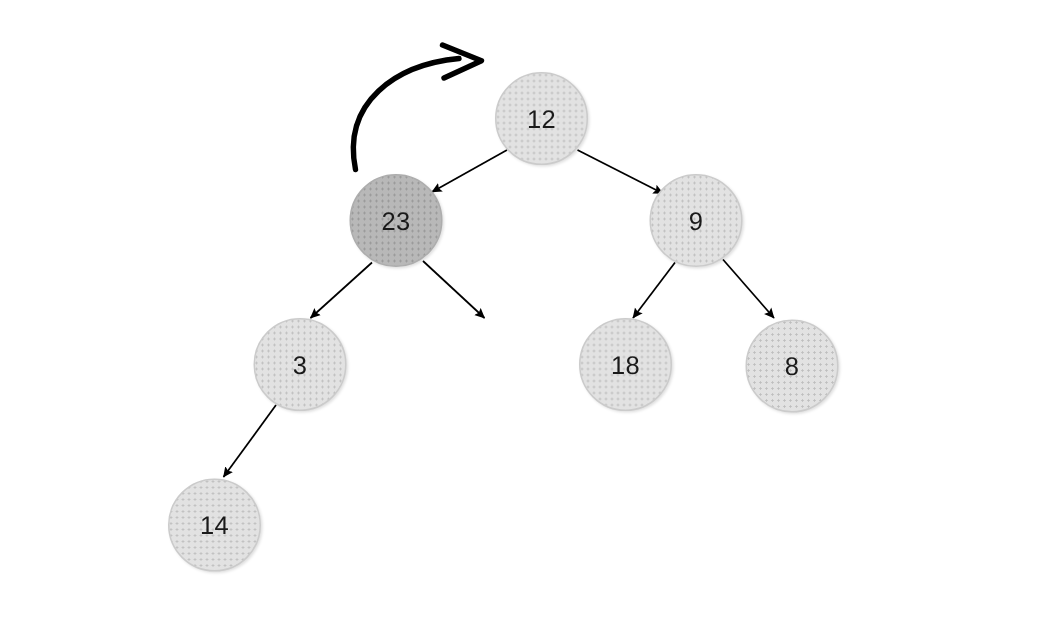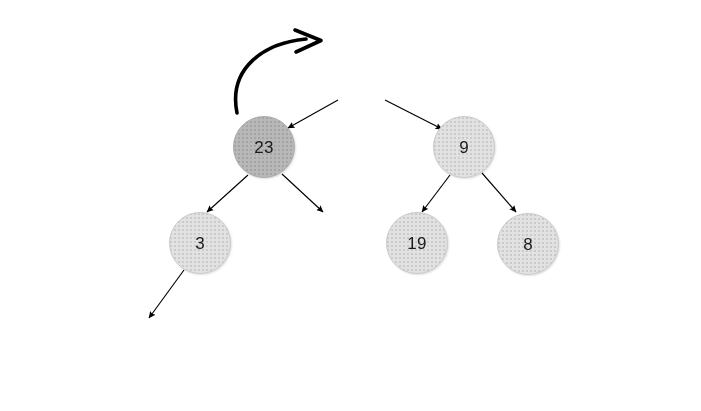--- a/index.html
+++ b/index.html
@@ -81,36 +81,42 @@
       <line x1="482" y1="173" x2="516" y2="212" marker-end="url(#arrowhead)"></line>
       <line x1="184" y1="270" x2="149" y2="318" marker-end="url(#arrowhead)"></line>
     </g>
 
     <g>
       <path d="M 237,113 C 228,68 264,43 306,39" stroke="#000000" stroke-width="3.6" fill="none" stroke-linecap="round"></path>
       <path d="M 295,30 L 321,40.5 L 296,52" stroke="#000000" stroke-width="3.6" fill="none" stroke-linecap="round" stroke-linejoin="round"></path>
     </g>
   </svg>
 
+  <div class="node light" style="left:330px; top:48px; width:62px; height:62px;">
+    <span class="node-label">12</span>
+  </div>
 
   <div class="node dark" style="left:233px; top:116px; width:62px; height:62px;">
     <span class="node-label">23</span>
   </div>
 
   <div class="node light" style="left:433px; top:116px; width:62px; height:62px;">
     <span class="node-label">9</span>
   </div>
 
   <div class="node light" style="left:169px; top:212px; width:62px; height:62px;">
     <span class="node-label">3</span>
   </div>
 
 
   <div class="node light" style="left:386px; top:212px; width:62px; height:62px;">
-    <span class="node-label">19</span>
+    <span class="node-label">18</span>
   </div>
 
   <div class="node light" style="left:497px; top:213px; width:62px; height:62px;">
     <span class="node-label">8</span>
   </div>
 
+  <div class="node light" style="left:112px; top:319px; width:62px; height:62px;">
+    <span class="node-label">14</span>
+  </div>
 
 </div>
 
 </body></html>

